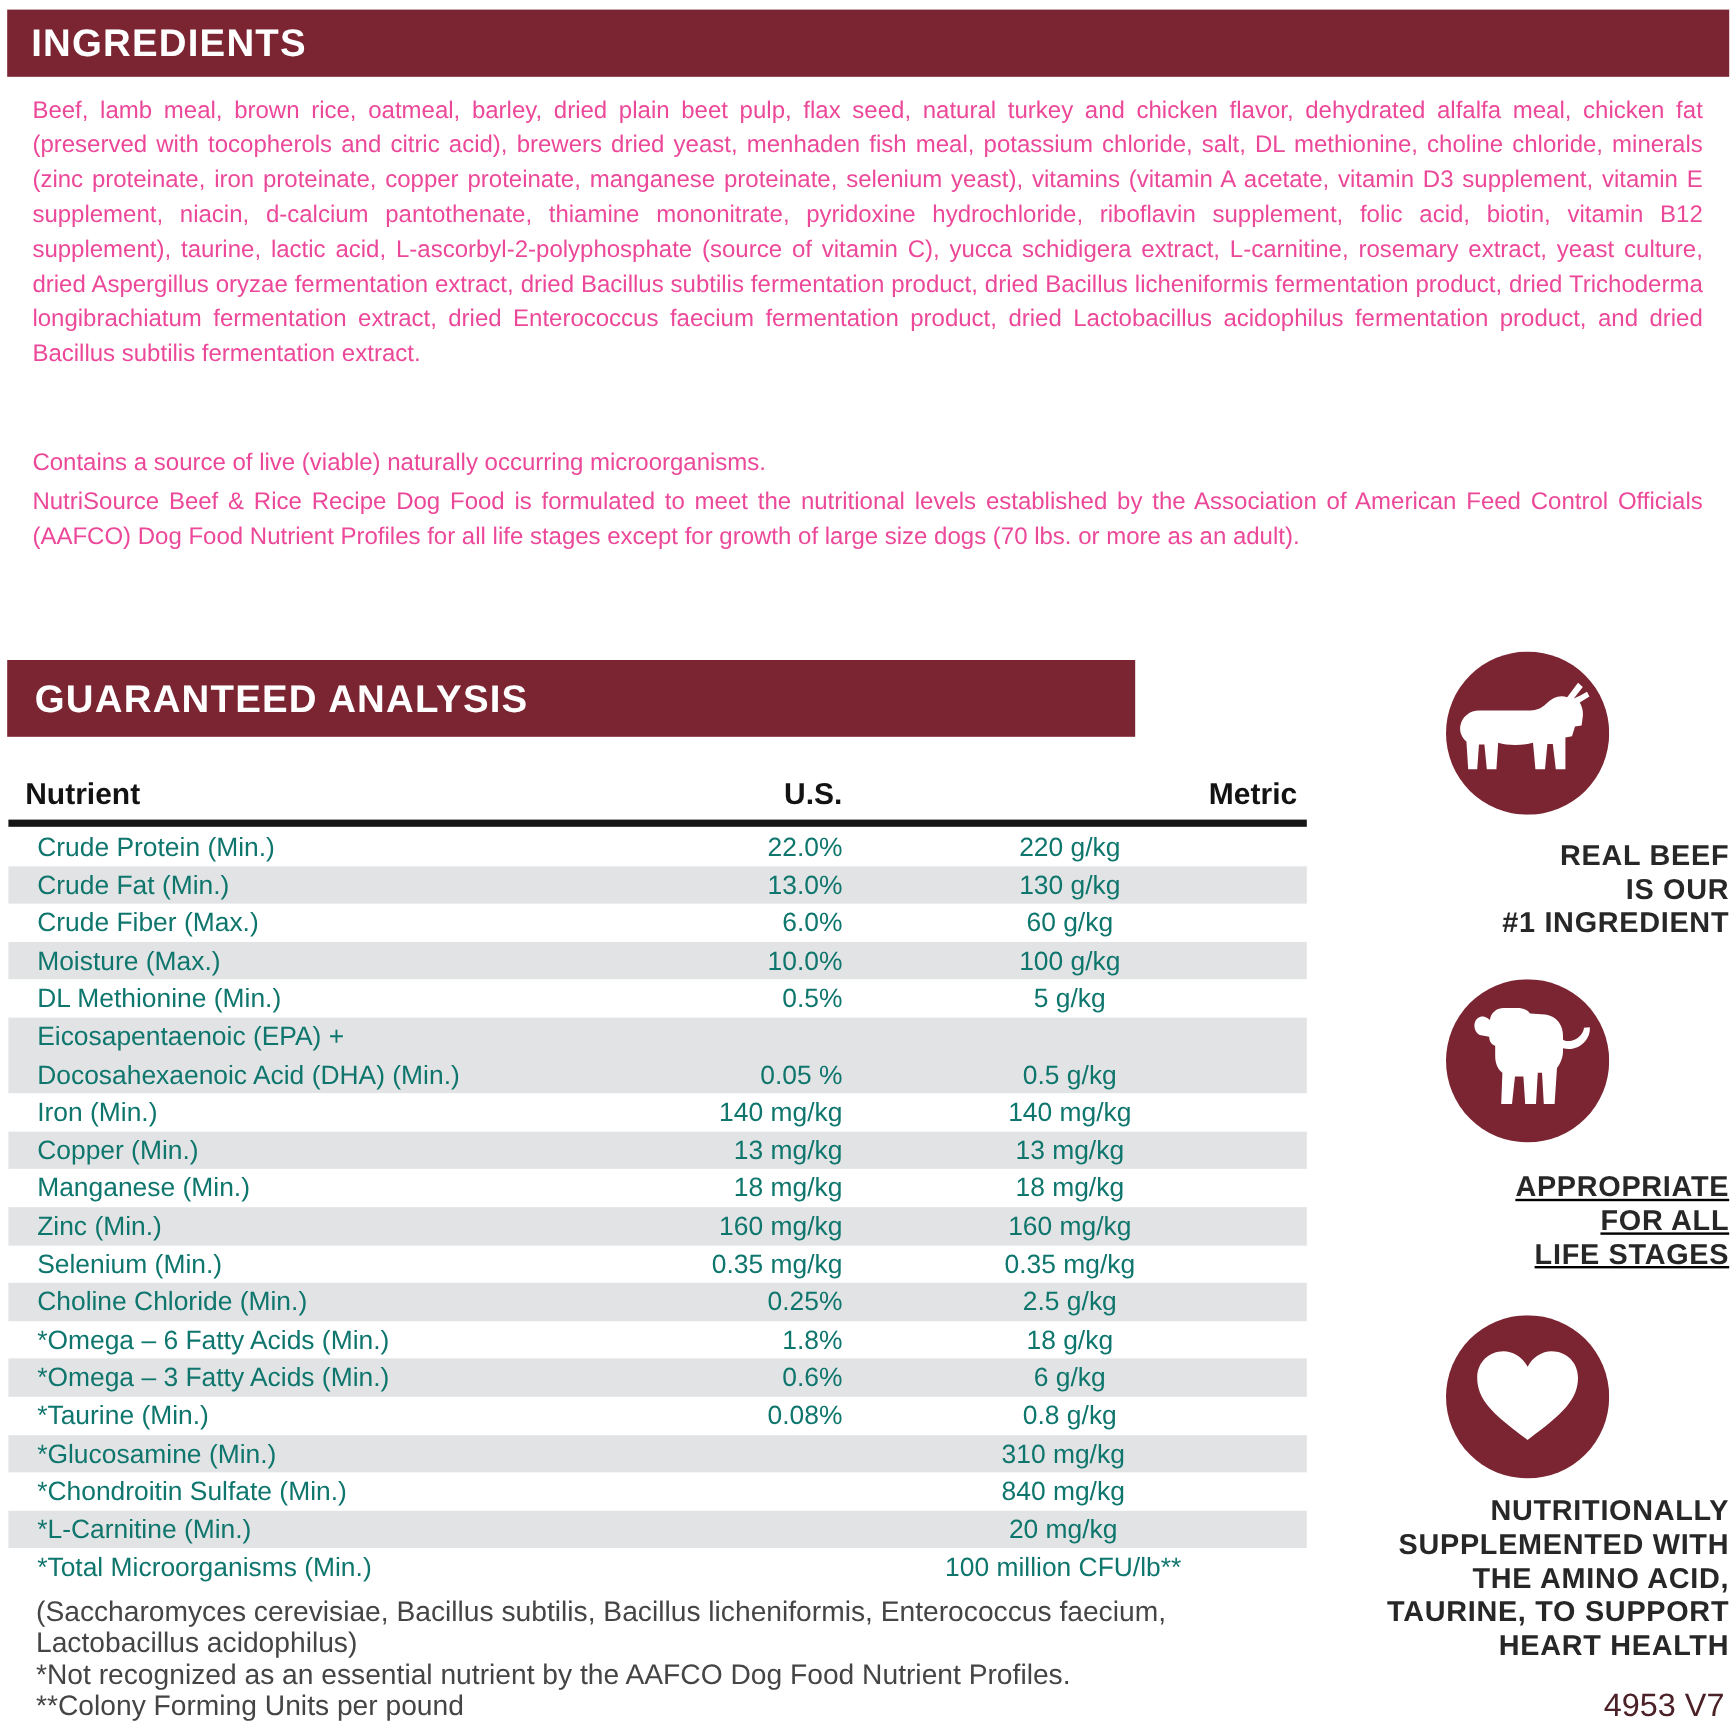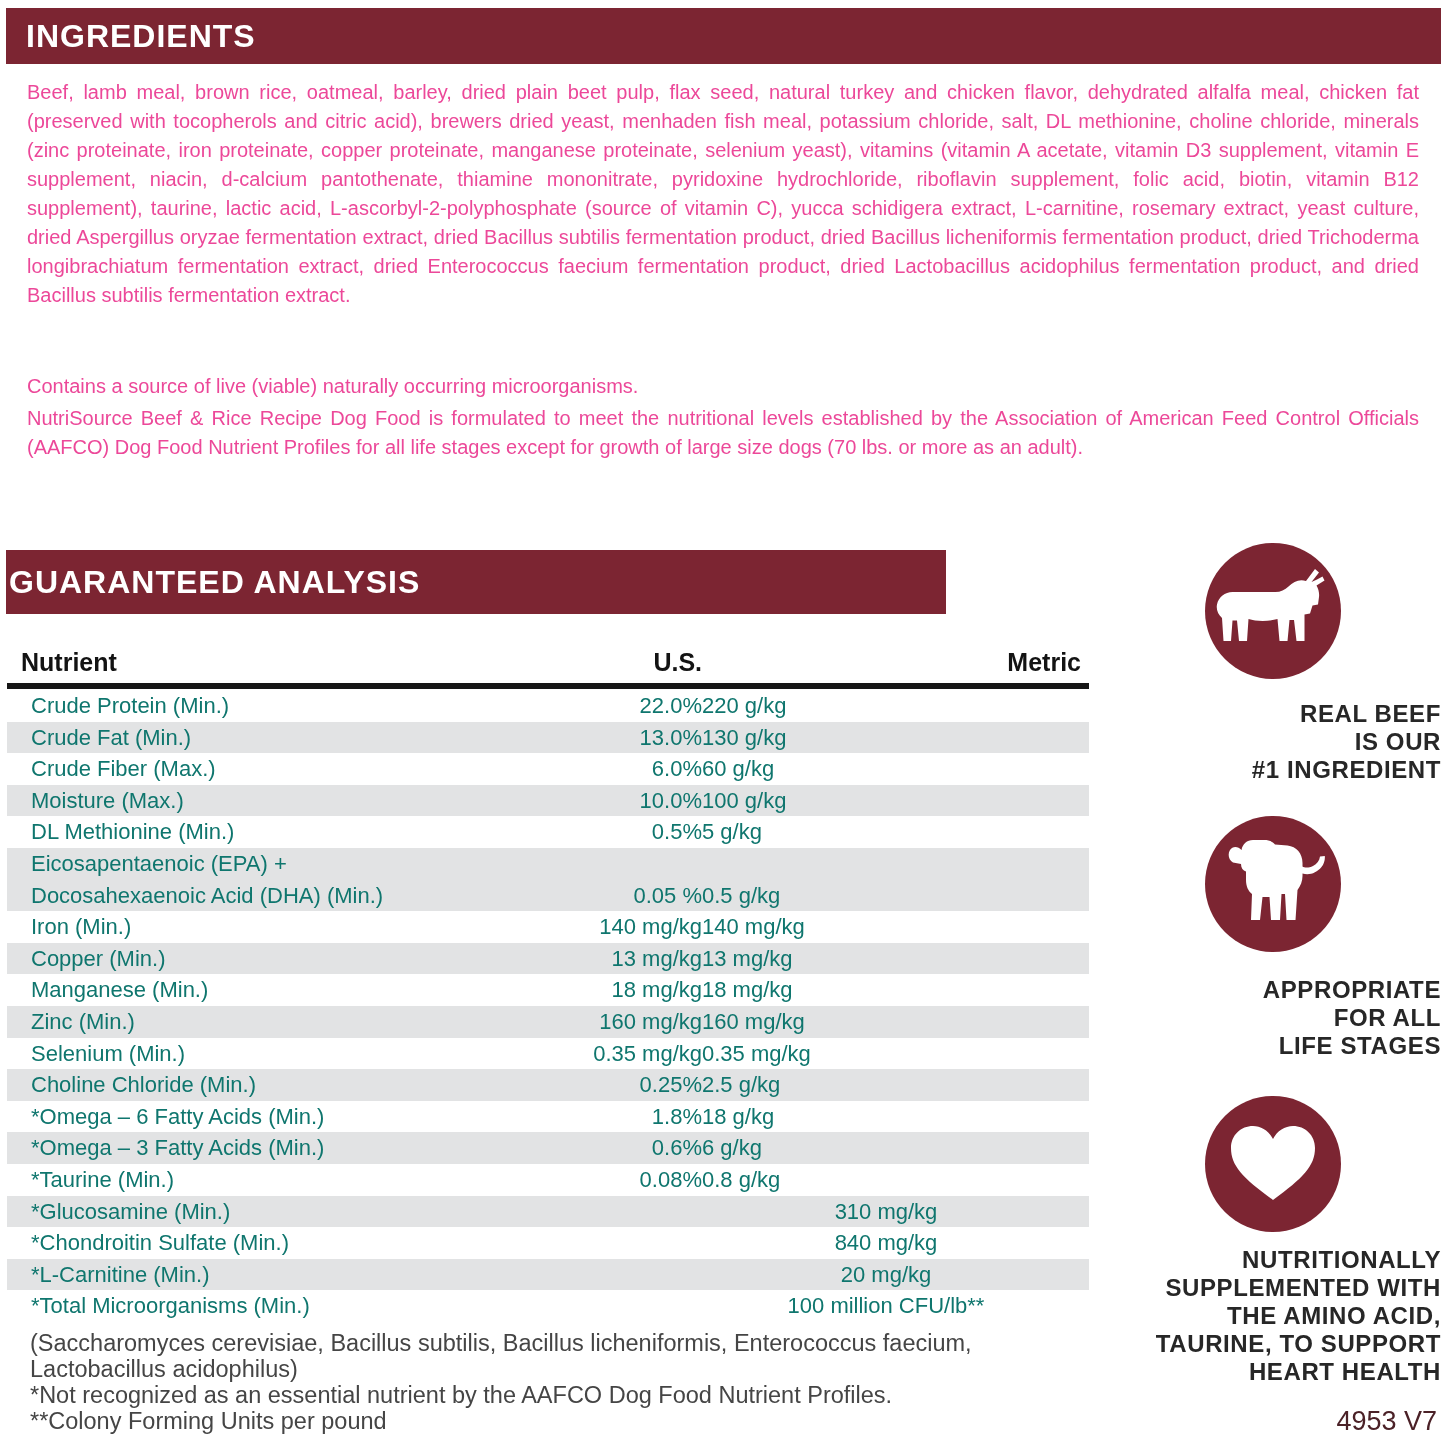--- a/index.html
+++ b/index.html
@@ -3,21 +3,21 @@
 <meta charset="utf-8">
 <style>
   html,body{margin:0;padding:0;background:#ffffff;}
   body{width:1445px;height:1441px;position:relative;overflow:hidden;
        font-family:"Liberation Sans","DejaVu Sans",sans-serif;}
 
   
   .banner{position:absolute;background:#7c2532;color:#ffffff;display:flex;align-items:center;}
   .banner h1{margin:0;font-weight:bold;font-size:32px;letter-spacing:1px;line-height:1;}
   .banner-ingredients{left:6px;top:8px;width:1435px;height:56px;padding-left:20px;box-sizing:border-box;}
-  .banner-ga{left:6px;top:550px;width:940px;height:64px;padding-left:3px;box-sizing:border-box;}
+  .banner-ga{left:6px;top:550px;width:940px;height:64px;padding-left:23px;box-sizing:border-box;}
 
   
   .para{position:absolute;left:27px;width:1392px;margin:0;color:#ec4899;
         font-size:20px;line-height:29px;text-align:justify;}
   .para-ingredients{top:78px;}
   .para-contains{top:372px;text-align:left;}
   .para-aafco{top:404px;}
 
   
   .ga-table{position:absolute;left:7px;top:648px;width:1082px;}
@@ -26,35 +26,35 @@
   .ga-head .c1{padding-left:14px;}
   .ga-head .r{text-align:right;}
   .ga-head .c3{padding-right:8px;}
   .ga-rule{height:6px;background:#161616;margin-bottom:1px;}
   .row{display:grid;grid-template-columns:450px 245px 1fr;align-items:end;
        font-size:22px;color:#0f766e;}
   .row.shaded{background:#e2e3e4;}
   .cell{line-height:31.6px;}
   .cell.name{padding-left:24px;white-space:pre-line;}
   .cell.us{text-align:right;}
-  .cell.metric{text-align:left;padding-right:8px;}
+  .cell.metric{text-align:center;padding-right:8px;}
   .cell.mergedv{grid-column:2/4;text-align:center;padding-left:226px;}
 
   
   .footnotes{position:absolute;left:30px;top:1330px;width:1010px;}
   .footnotes p{margin:0;font-size:23.5px;line-height:26px;color:#454545;text-align:left;}
 
   
   .badge{position:absolute;left:1105px;width:336px;text-align:right;}
   .badge .circle-wrap{width:136px;height:136px;margin:0 auto;}
   .badge svg{display:block;width:136px;height:136px;}
   .badge .label{font-weight:bold;font-size:24px;line-height:28px;letter-spacing:0.6px;
                 color:#272727;white-space:pre-line;}
   .badge-beef{top:543px;}  .badge-beef .label{margin-top:21px;}
-  .badge-dog{top:816px;}   .badge-dog .label{margin-top:24px;}
+  .badge-dog{top:816px;text-decoration:underline;}   .badge-dog .label{margin-top:24px;}
   .badge-heart{top:1096px;}.badge-heart .label{margin-top:14px;}
 
   
   .version-code{position:absolute;right:8px;top:1406px;font-size:27px;color:#4b2127;}
 </style>
 </head>
 <body>
 
 <div>
 

